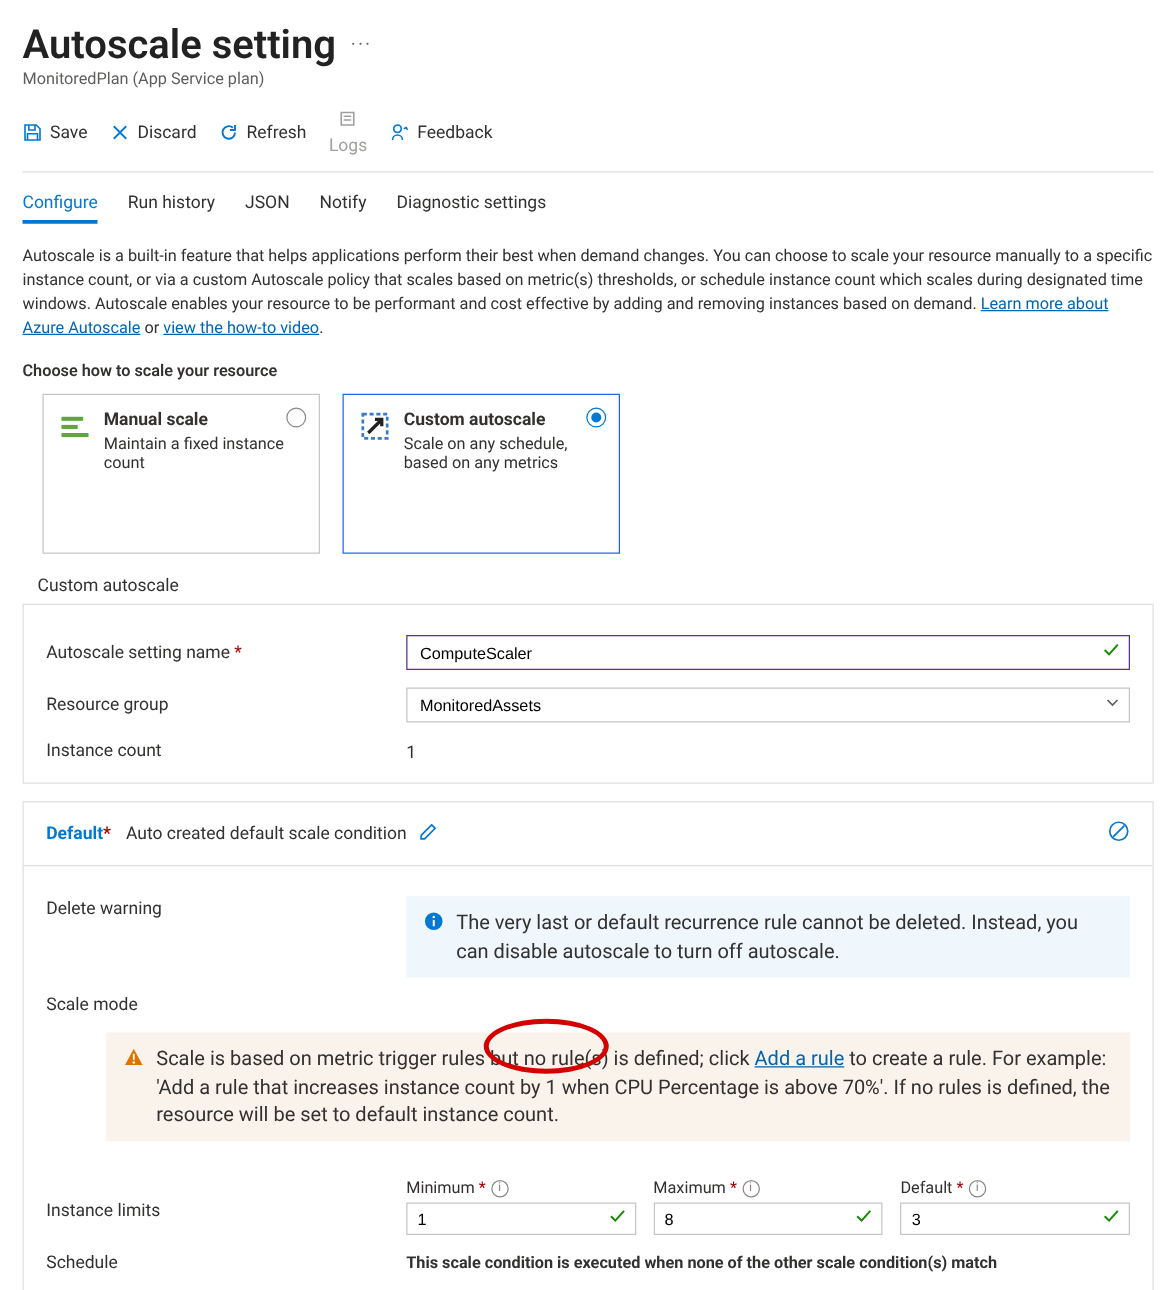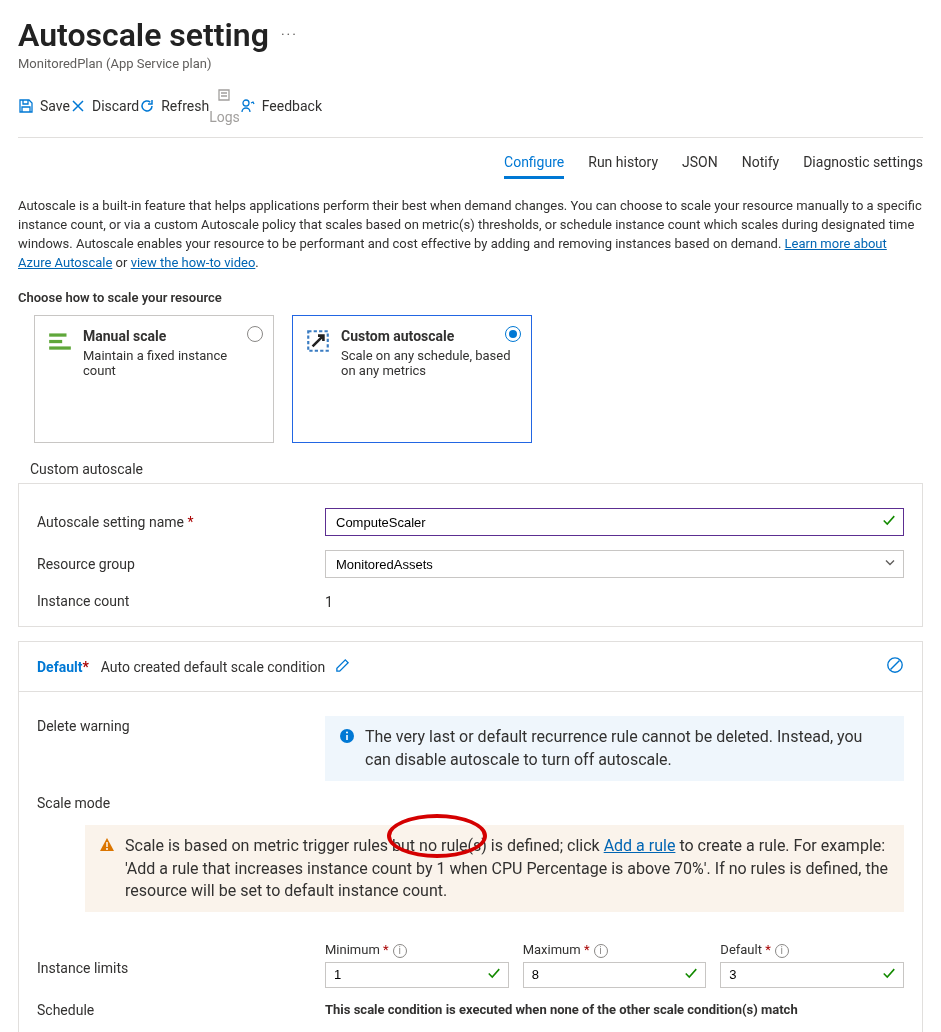--- a/index.html
+++ b/index.html
@@ -27,37 +27,37 @@
     color:var(--text);
     background:#fff;
     width:941px;
   }
   .page{padding:16px 18px;}
   .header-row{display:flex;align-items:baseline;gap:12px;}
   h1{font-size:32px;font-weight:600;margin:0; color:#222;}
   .more-dots{font-size:14px;color:#605e5c;letter-spacing:2px;position:relative;top:-6px;}
   .subtitle{color:var(--text-muted);margin:2px 0 10px 0;}
 
-  .toolbar{display:flex;padding:6px 0 10px 0;}
+  .toolbar{display:flex;gap:18px;padding:6px 0 10px 0;}
   .tool-btn{display:flex;align-items:center;gap:6px;color:var(--text);cursor:pointer;font-size:14px;}
   .tool-btn.disabled{color:var(--disabled);flex-direction:column;}
   .tool-btn svg{width:16px;height:16px;}
   hr.sep{border:none;border-top:1px solid var(--border-light);margin:2px 0 0 0;}
 
-  .tabbar{display:flex;gap:24px;margin:10px 0 18px 0;font-size:14px;justify-content:flex-end;}
+  .tabbar{display:flex;gap:24px;margin:10px 0 18px 0;font-size:14px;}
   .tab{padding:6px 0;color:var(--text);cursor:pointer;}
   .tab.active{color:var(--blue);border-bottom:3px solid var(--blue);font-weight:400;}
 
   .intro{font-size:13px;line-height:1.45;margin-bottom:18px;}
   a.link{color:var(--link);text-decoration:underline;cursor:pointer;}
 
   .section-title{font-weight:600;margin:10px 0;}
   
   .scale-cards{display:flex;gap:18px;margin:10px 0 18px 16px;}
-  .scale-card{width:240px;height:128px;border:1px solid var(--border);padding:12px;position:relative;cursor:pointer;}
+  .scale-card{width:222px;height:128px;border:1px solid var(--border);padding:12px;position:relative;cursor:pointer;}
   .scale-card.selected{border:1px solid var(--blue-border);}
   .scale-card .card-tl{display:flex;gap:10px;}
   .scale-card .card-icon{width:26px;height:26px;flex:none;}
   .scale-card .card-title{font-weight:700;font-size:14px;}
   .scale-card .card-desc{color:var(--text);font-size:13px;margin-top:4px;}
   .radio-ring{position:absolute;right:10px;top:10px;width:16px;height:16px;border:1px solid #8a8886;border-radius:50%;display:flex;align-items:center;justify-content:center;}
   .radio-ring.selected{border-color:var(--radio);}
   .radio-dot{width:8px;height:8px;border-radius:50%;background:var(--radio);}
 
   .sub-heading{font-size:14px;margin:14px 0 6px 12px;}

